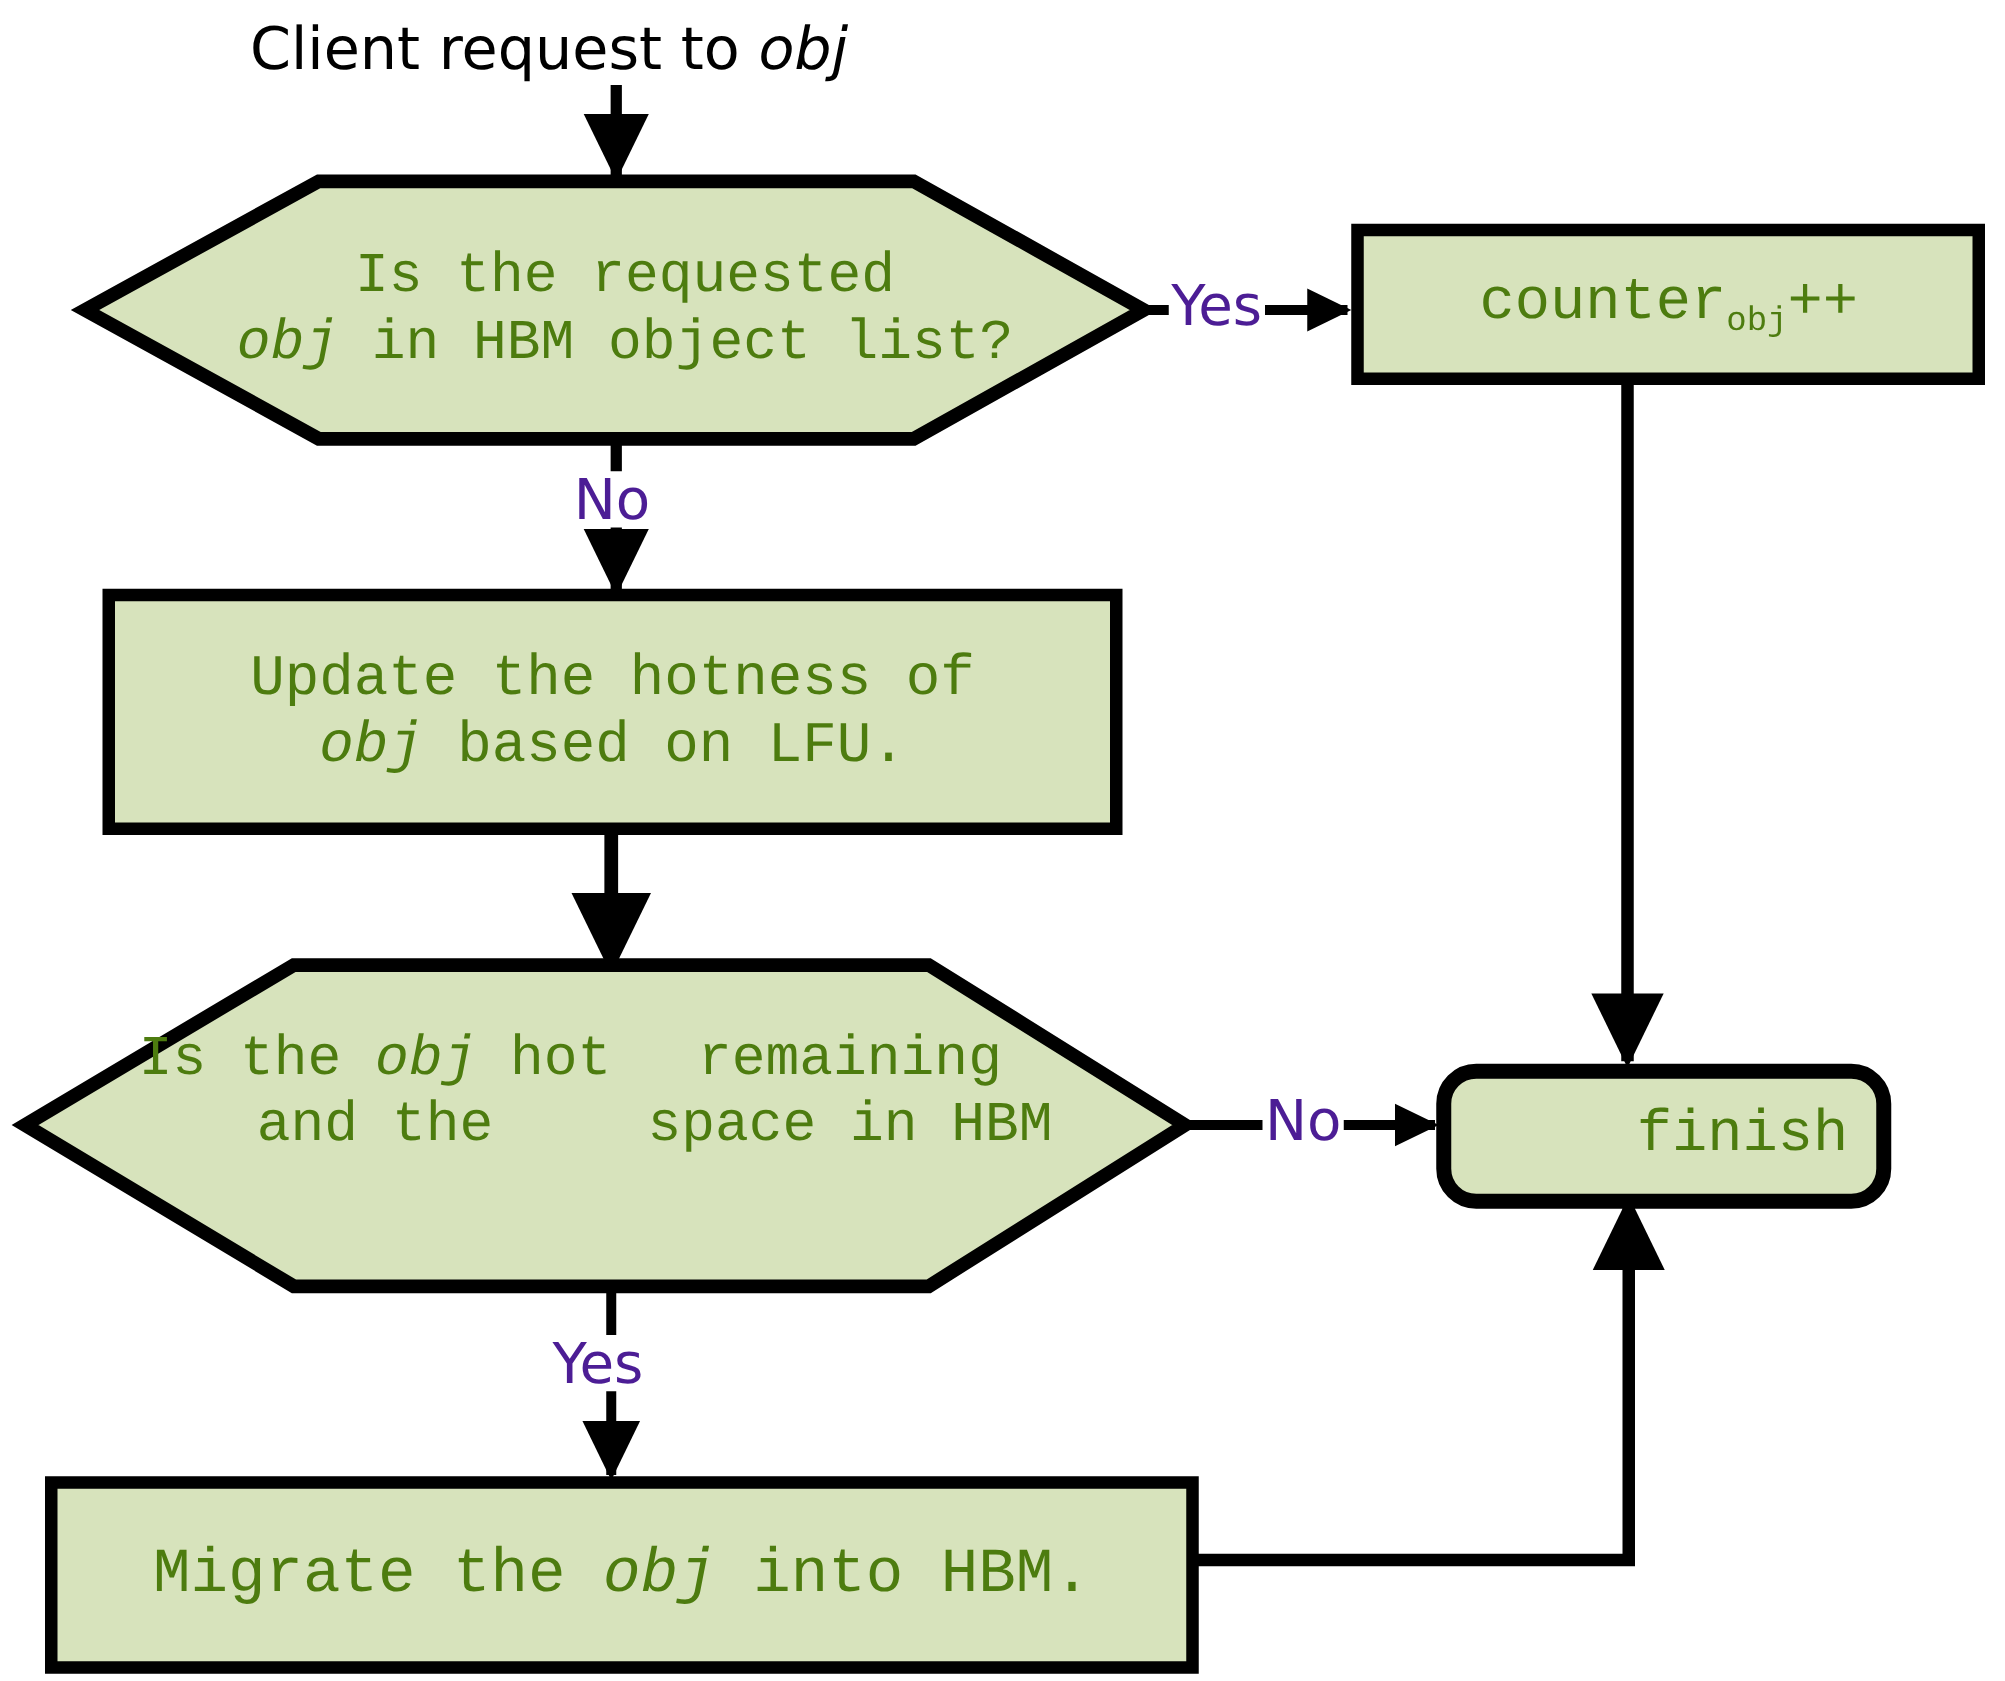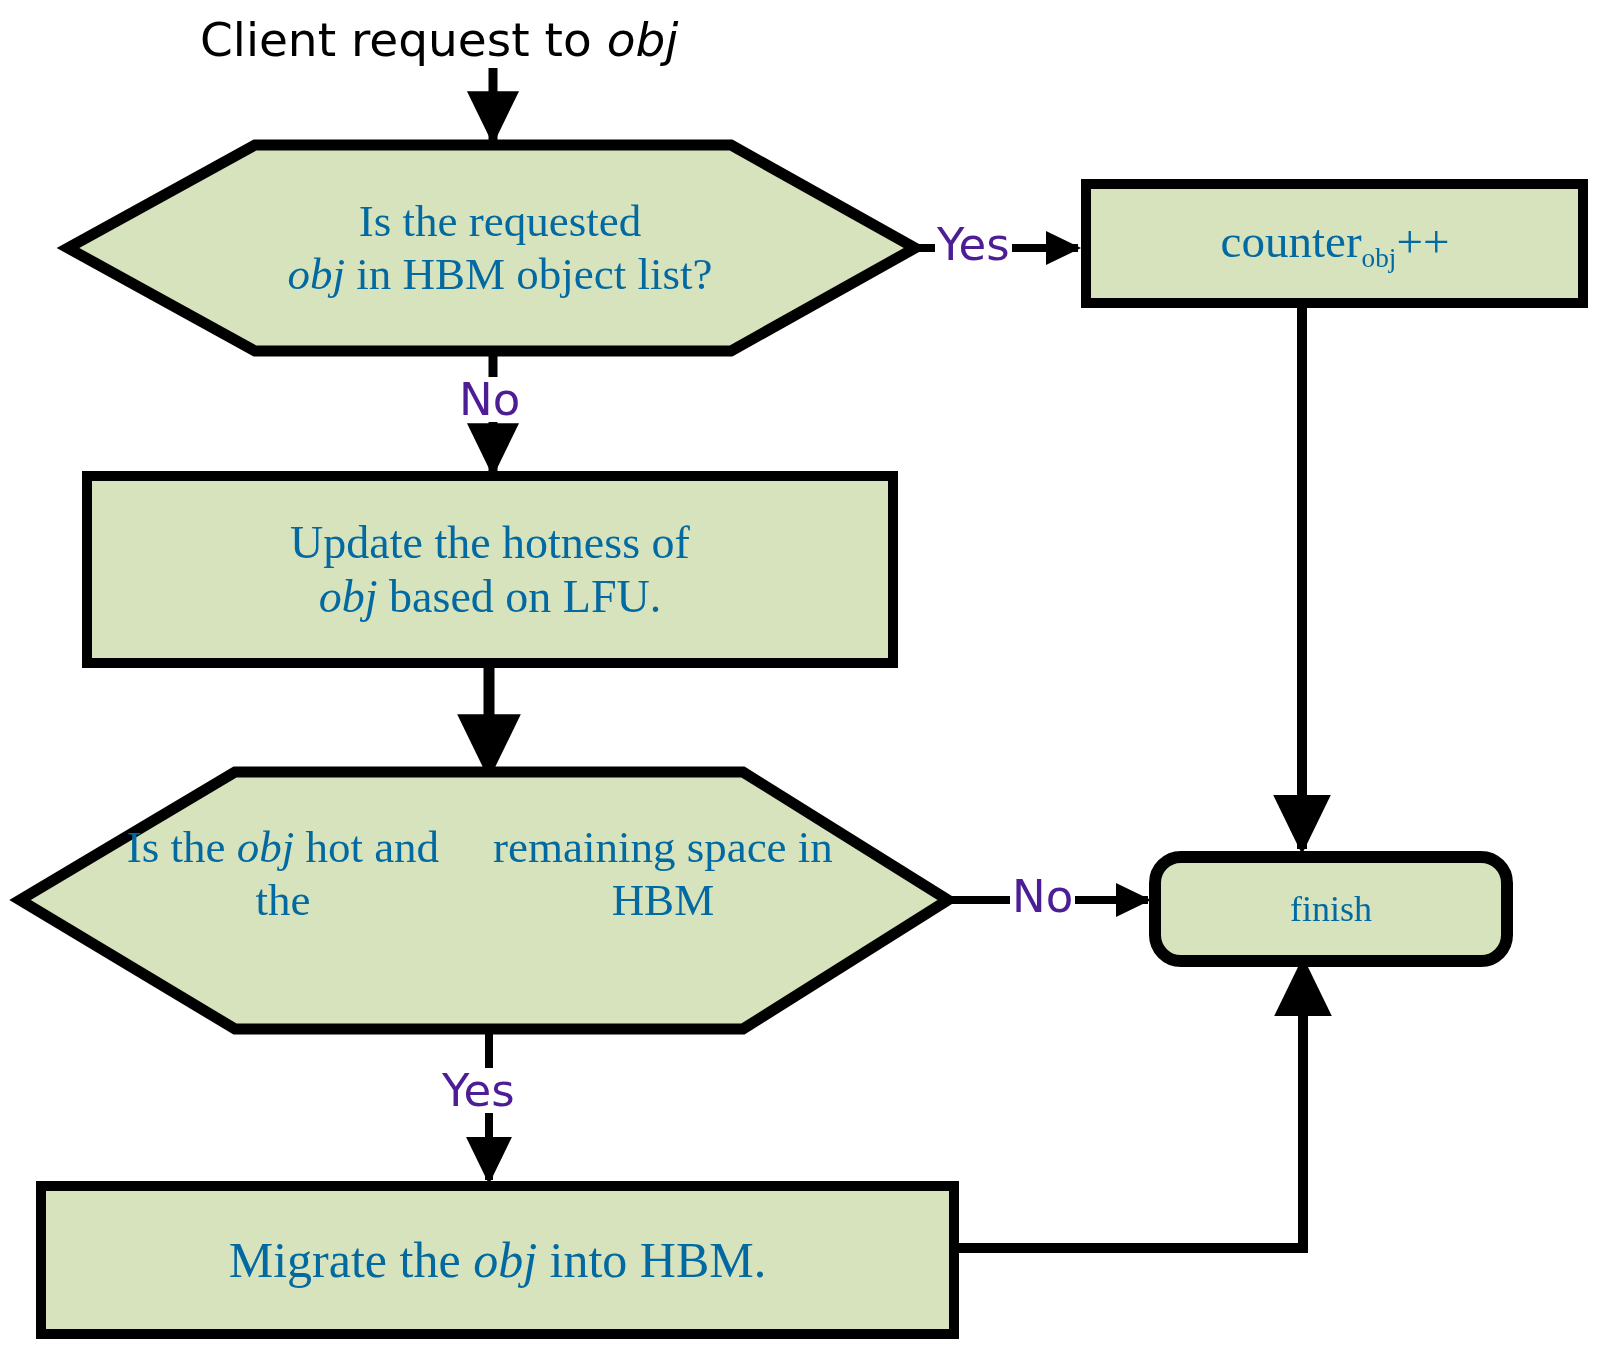--- a/index.html
+++ b/index.html
@@ -23,22 +23,22 @@
     left: 0;
     width: 1604px;
     height: 1345px;
   }
   .node-label {
     position: absolute;
     display: flex;
     align-items: center;
     justify-content: center;
     text-align: center;
-    color: #0369a1;
-    font-family: Liberation Serif, serif;
+    color: #4d7c0f;
+    font-family: Liberation Mono, monospace;
     line-height: 1.18;
     pointer-events: none;
     white-space: pre-line;
   }
   .edge-label {
     position: absolute;
     color: #4c1d95;
     font-family: "DejaVu Sans", sans-serif;
     line-height: 1;
     white-space: nowrap;
@@ -116,21 +116,21 @@
   <div class="node-label" style="left:95px; top:490px; width:790px; height:160px; font-size:46px; flex-direction:column;">
     <div>Update the hotness of</div>
     <div><span class="it">obj</span><span> based on LFU.</span></div>
   </div>
 
   <div class="node-label" style="left:110px; top:769px; width:760px; height:210px; font-size:45px; flex-direction:row;">
     <div><span>Is the </span><span class="it">obj</span><span> hot and the</span></div>
     <div>remaining space in HBM</div>
   </div>
 
-  <div class="node-label" style="left:1158px; top:860px; width:346px; height:98px; font-size:36px;">
+  <div class="node-label" style="left:1221px; top:860px; width:346px; height:98px; font-size:47px;">
     <div>finish</div>
   </div>
 
   <div class="node-label" style="left:50px; top:1190px; width:895px; height:140px; font-size:50px;">
     <div><span>Migrate the </span><span class="it">obj</span><span> into HBM.</span></div>
   </div>
 
   <div class="edge-label" style="left:935px; top:222px; font-size:45px; background:#ffffff; padding:0 2px;">Yes</div>
 
   <div class="edge-label" style="left:455px; top:377px; font-size:45px; background:#ffffff; padding:0 4px;">No</div>

